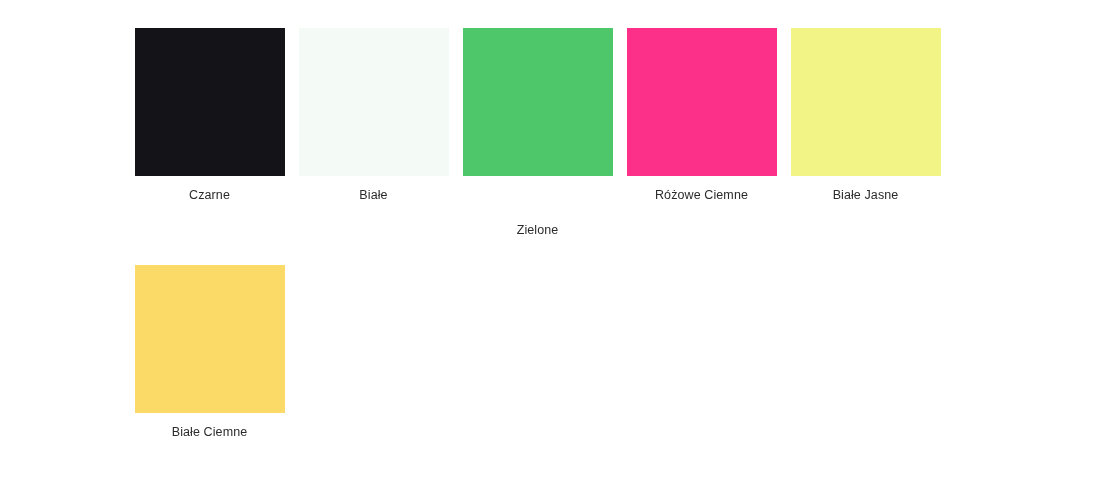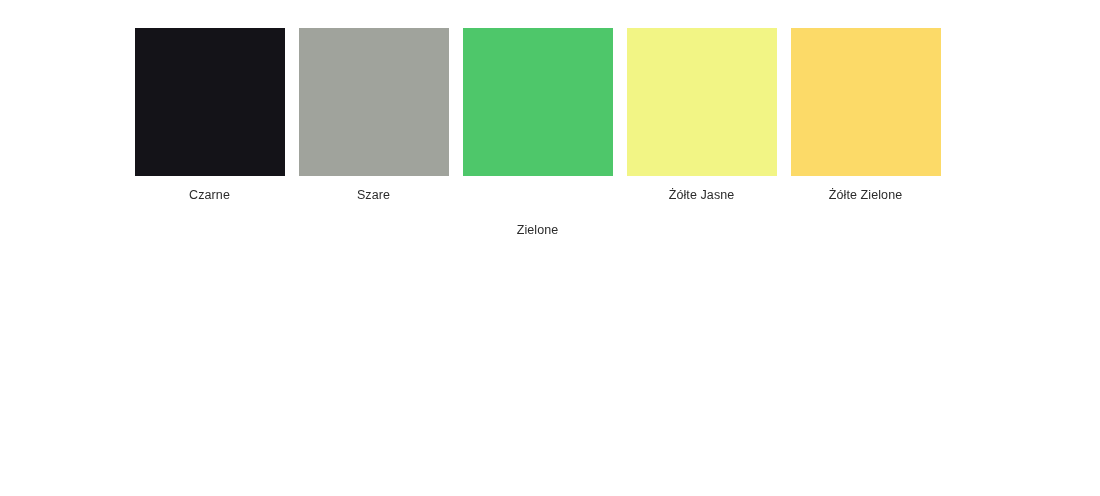--- a/index.html
+++ b/index.html
@@ -55,39 +55,43 @@
 <body style="background-color: rgb(255, 255, 255);">
 
 <div id="palette-page" style="background-color: rgb(255, 255, 255);">
   <div id="swatch-grid">
 
     <div class="swatch-cell">
       <span class="swatch-chip" style="background-color: rgb(20, 19, 24);"></span>
       <span class="swatch-label" style="color: rgb(43, 43, 43);">Czarne</span>
     </div>
 
+    <div class="swatch-cell">
+      <span class="swatch-chip" style="background-color: rgb(244, 250, 246);"></span>
+      <span class="swatch-label" style="color: rgb(43, 43, 43);">Białe</span>
+    </div>
 
-    <div class="swatch-cell">
-      <span class="swatch-chip" style="background-color: rgb(160, 163, 156);"></span>
-      <span class="swatch-label" style="color: rgb(43, 43, 43);">Szare</span>
-    </div>
 
 
     <div class="swatch-cell">
       <span class="swatch-chip" style="background-color: rgb(78, 199, 106);"></span>
       <span class="swatch-label" style="color: rgb(43, 43, 43); margin-top: 47px;">Zielone</span>
     </div>
 
 
+    <div class="swatch-cell">
+      <span class="swatch-chip" style="background-color: rgb(252, 48, 136);"></span>
+      <span class="swatch-label" style="color: rgb(43, 43, 43);">Różowe Ciemne</span>
+    </div>
 
 
     <div class="swatch-cell">
       <span class="swatch-chip" style="background-color: rgb(242, 245, 133);"></span>
-      <span class="swatch-label" style="color: rgb(43, 43, 43);">Żółte Jasne</span>
+      <span class="swatch-label" style="color: rgb(43, 43, 43);">Białe Jasne</span>
     </div>
 
     <div class="swatch-cell">
       <span class="swatch-chip" style="background-color: rgb(252, 218, 104);"></span>
-      <span class="swatch-label" style="color: rgb(43, 43, 43);">Żółte Zielone</span>
+      <span class="swatch-label" style="color: rgb(43, 43, 43);">Białe Ciemne</span>
     </div>
 
   </div>
 </div>
 
 </body></html>

